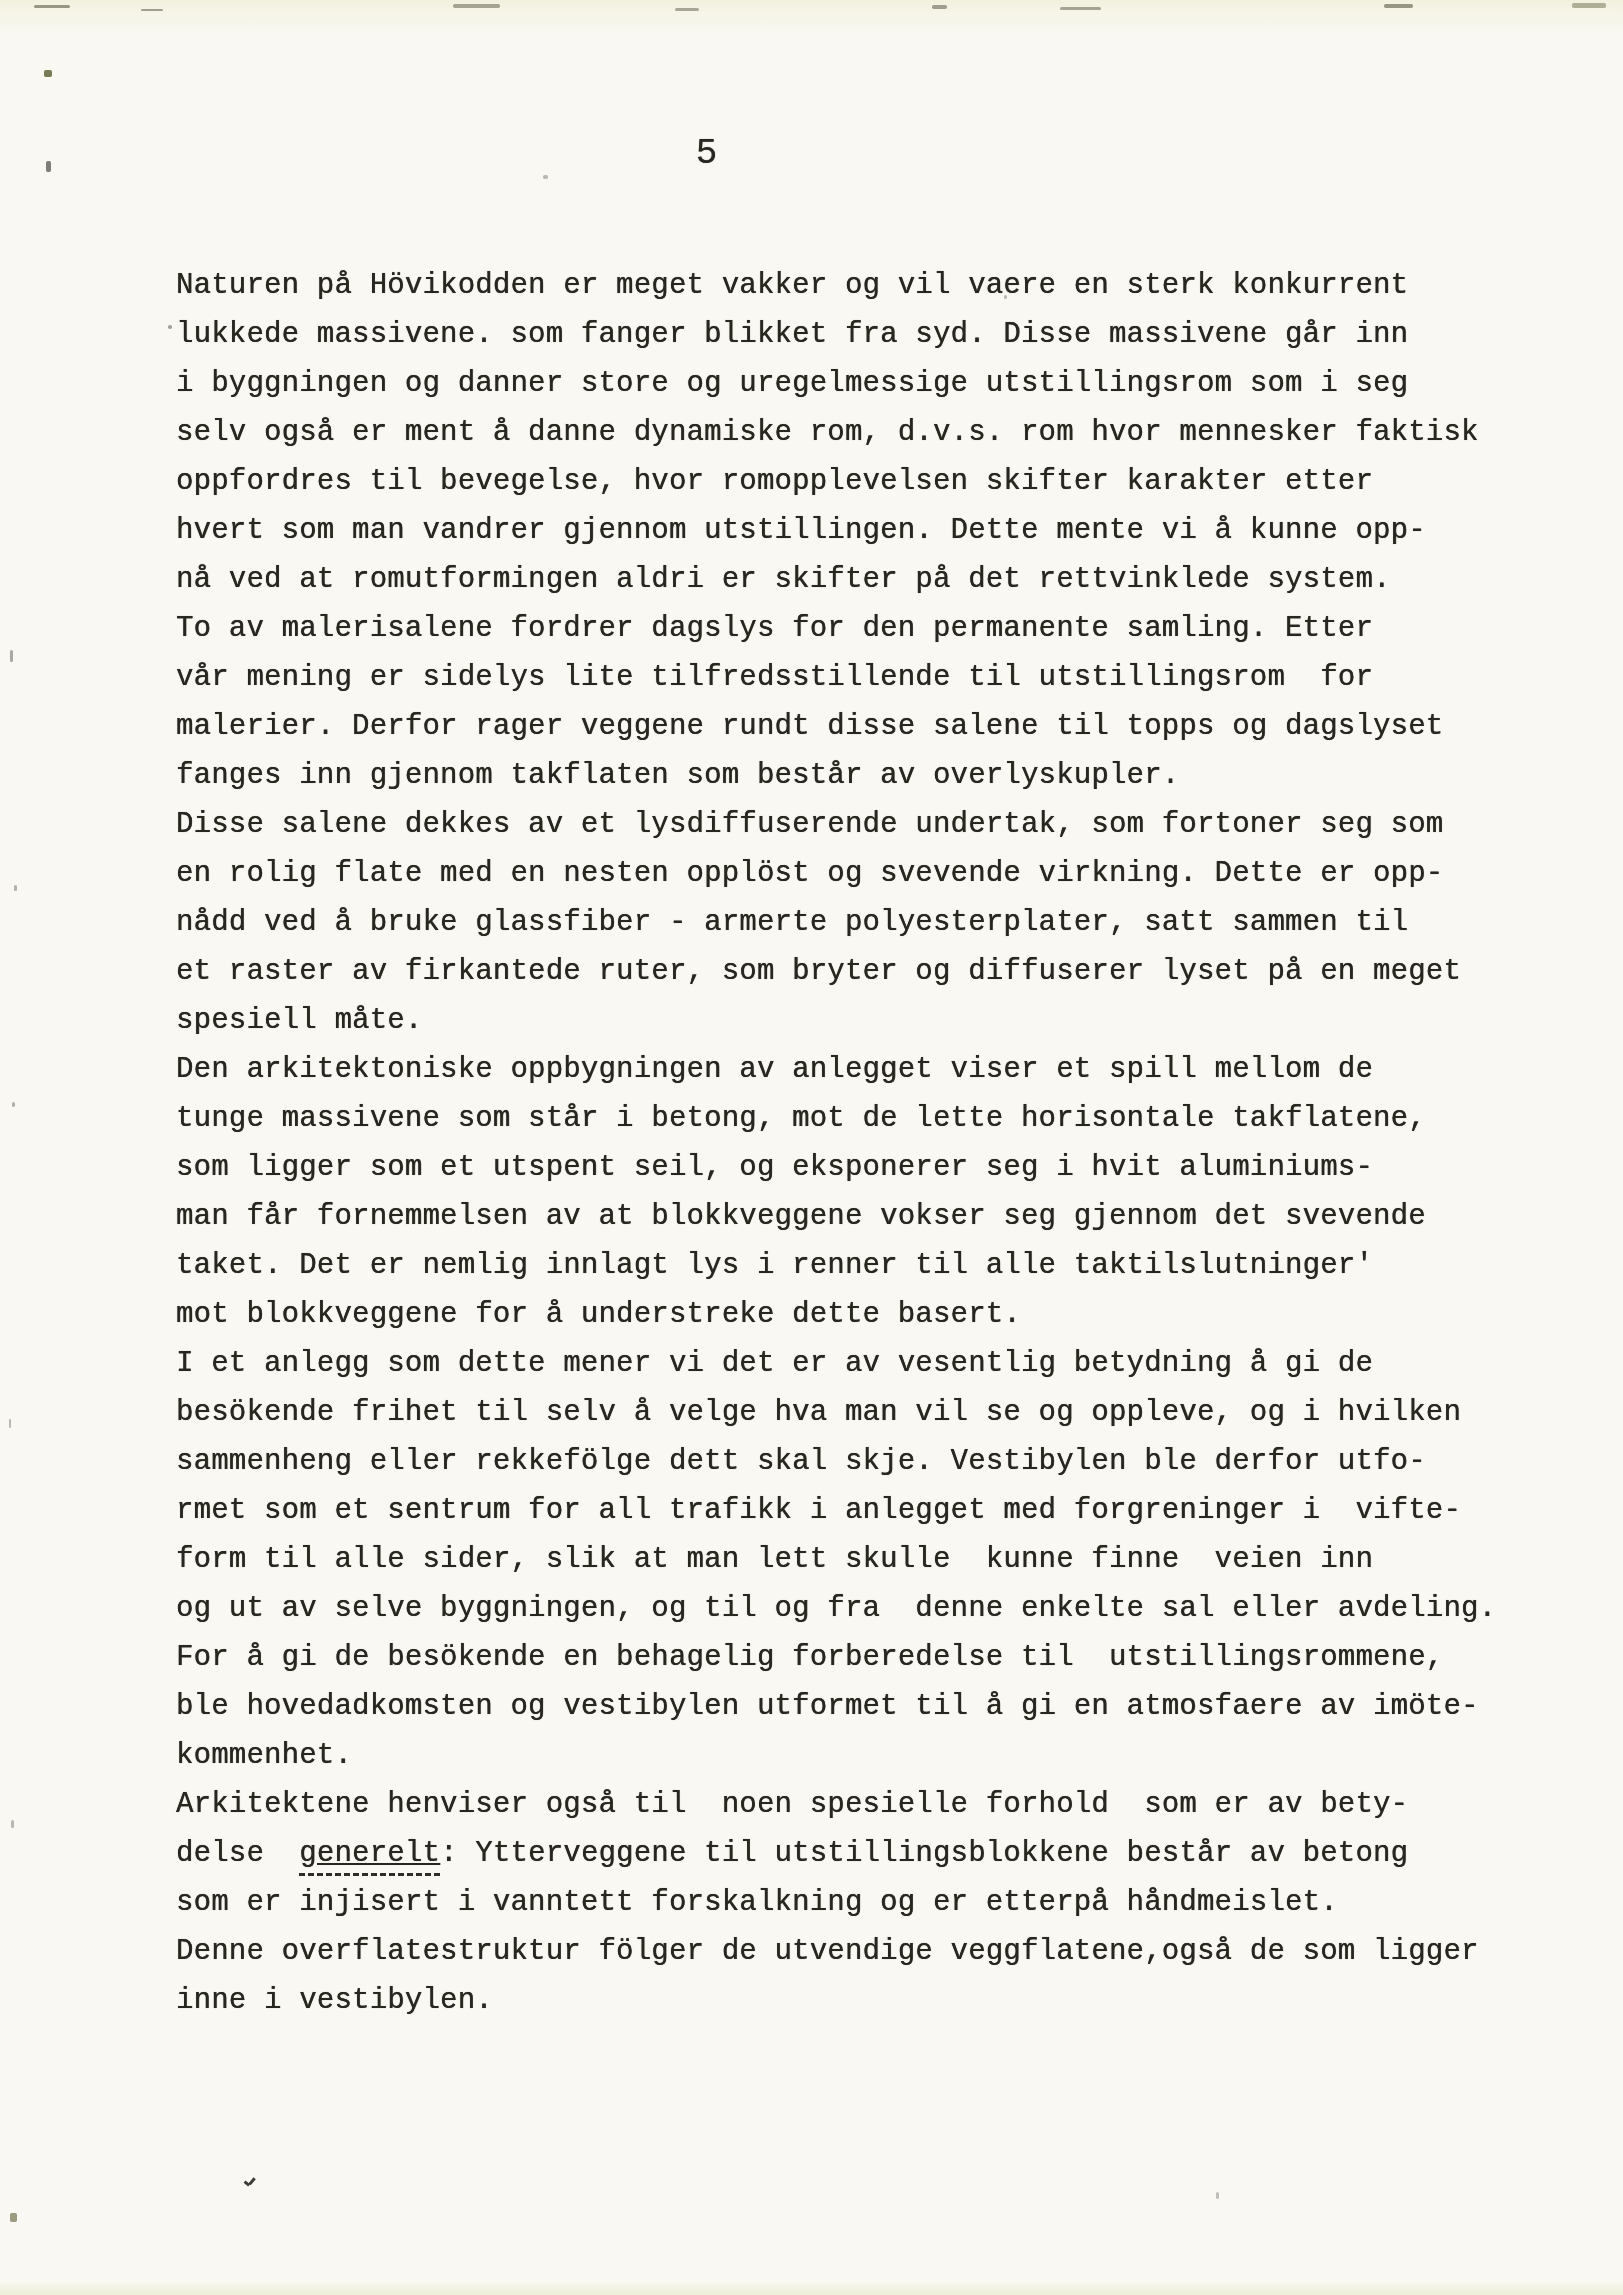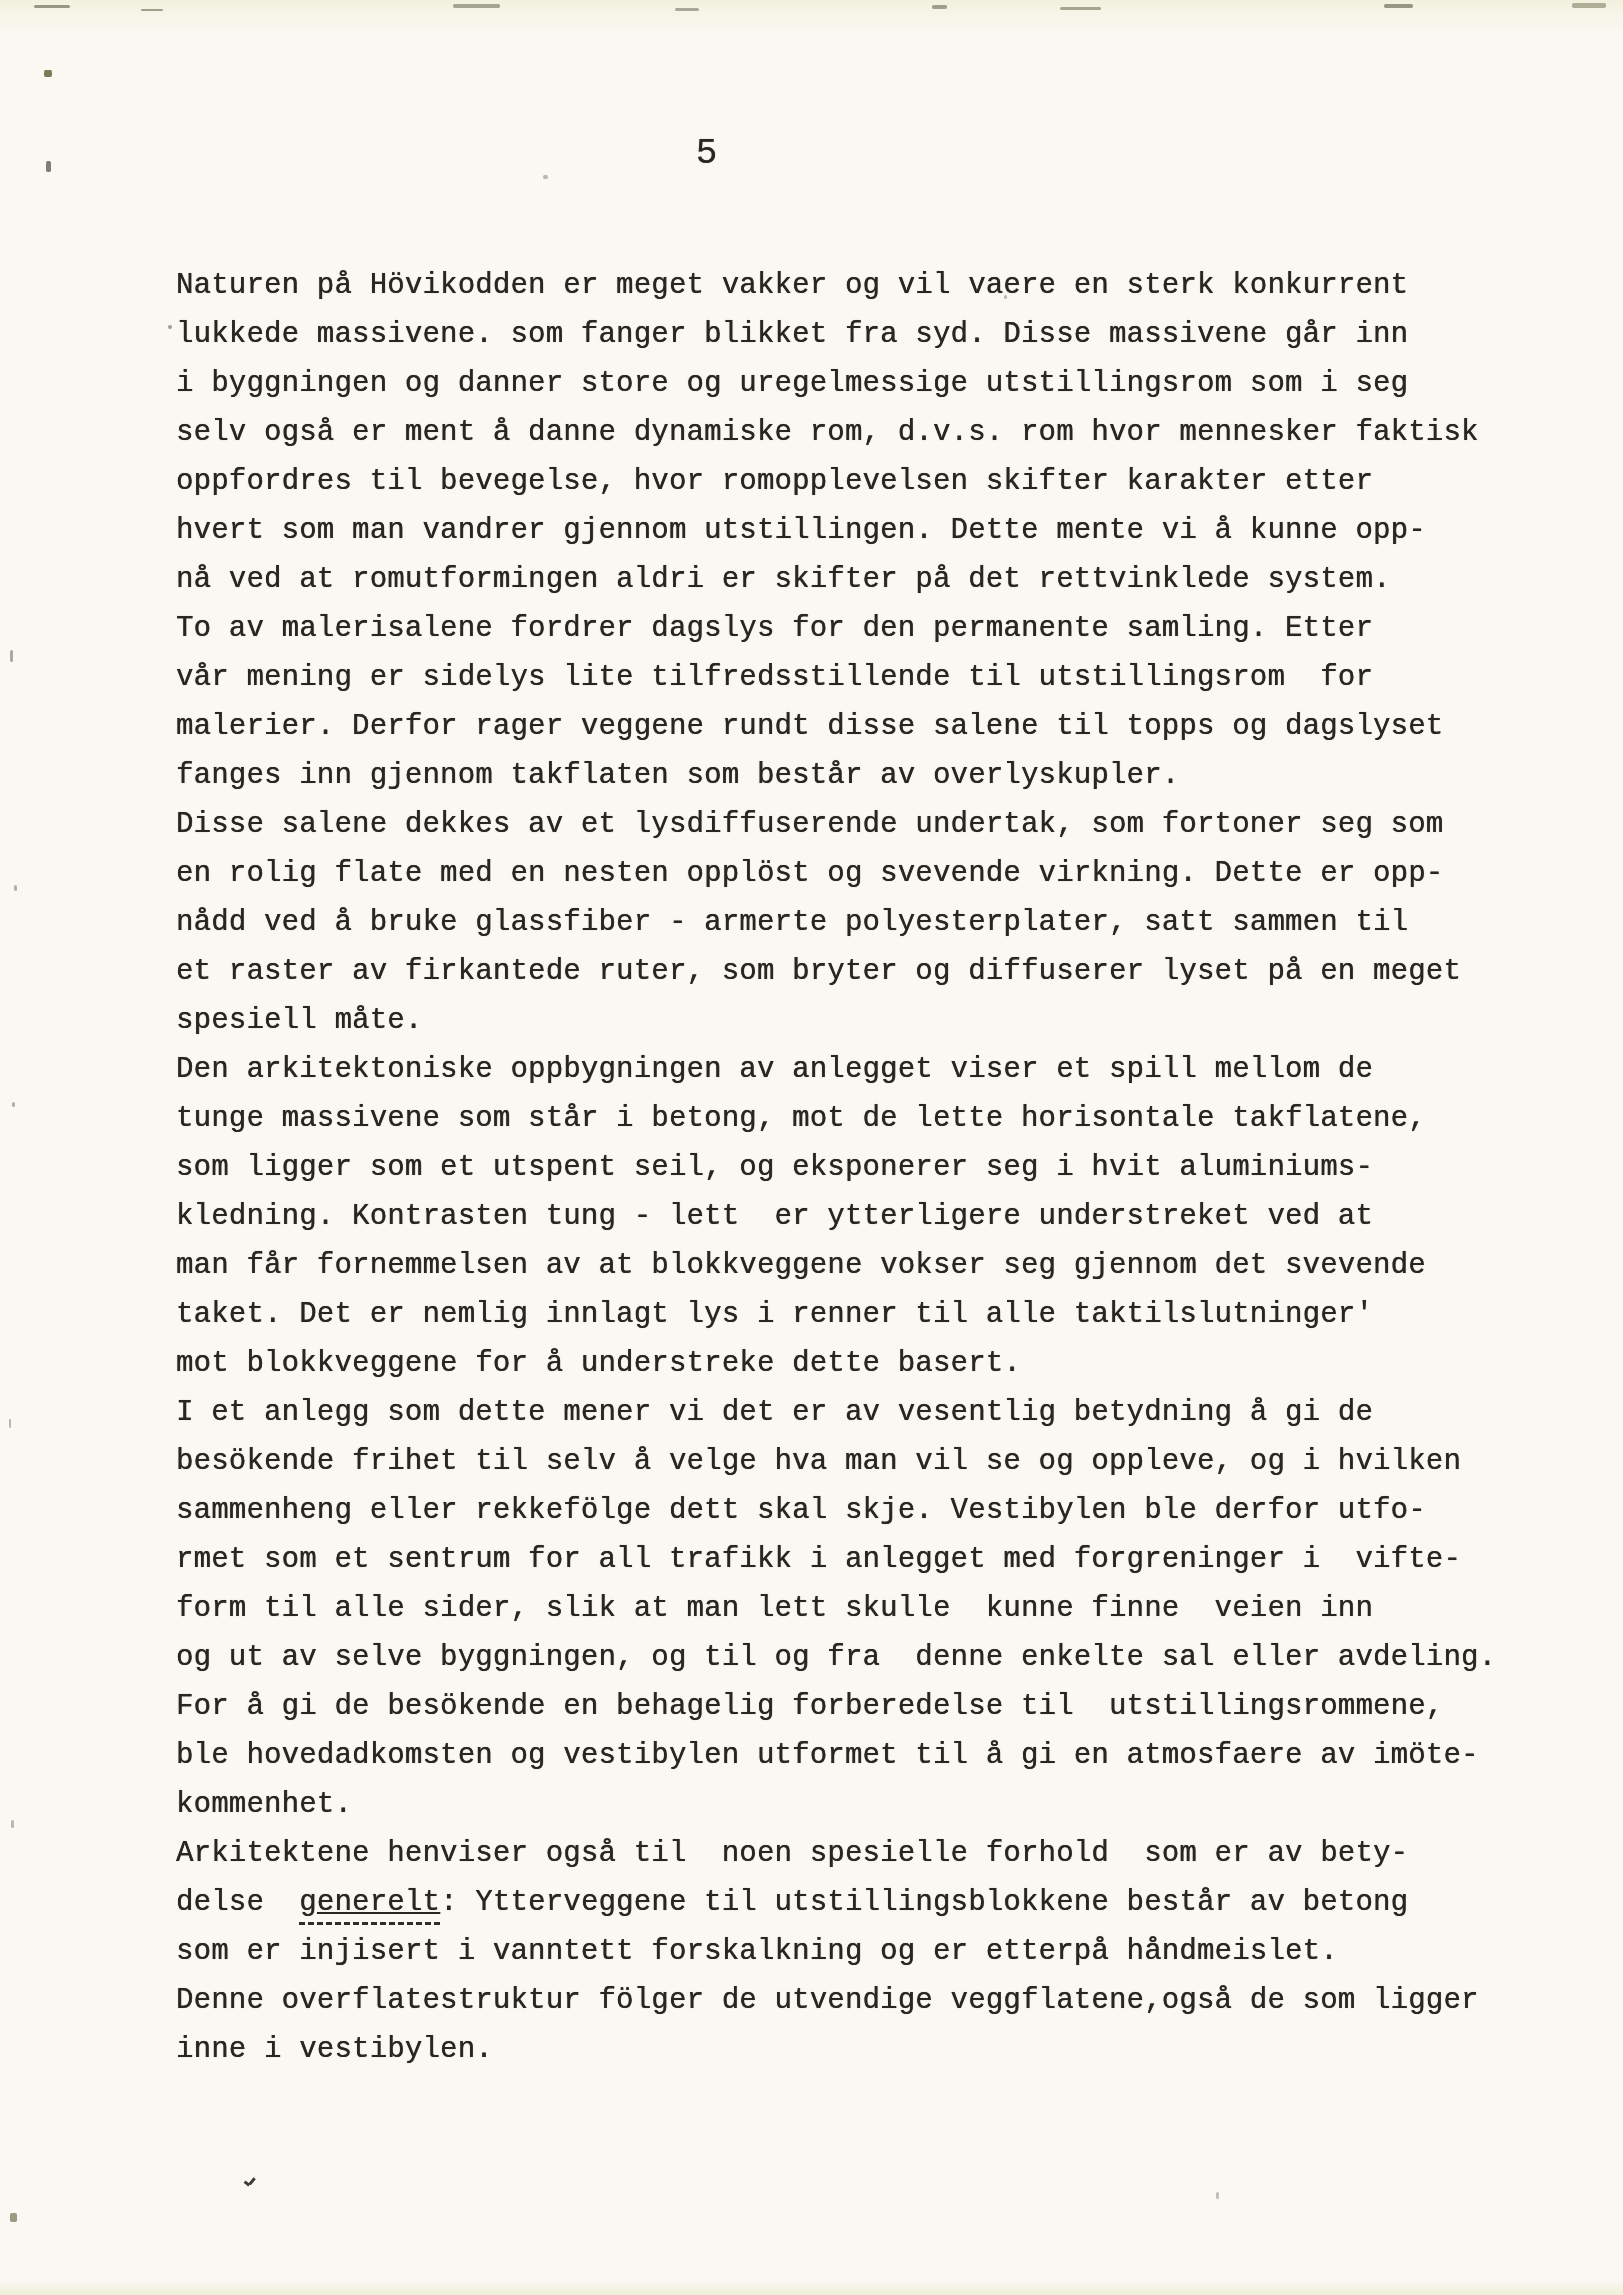--- a/index.html
+++ b/index.html
@@ -125,21 +125,20 @@
       <div class="line">malerier. Derfor rager veggene rundt disse salene til topps og dagslyset</div>
       <div class="line">fanges inn gjennom takflaten som består av overlyskupler.</div>
       <div class="line">Disse salene dekkes av et lysdiffuserende undertak, som fortoner seg som</div>
       <div class="line">en rolig flate med en nesten opplöst og svevende virkning. Dette er opp-</div>
       <div class="line">nådd ved å bruke glassfiber - armerte polyesterplater, satt sammen til</div>
       <div class="line">et raster av firkantede ruter, som bryter og diffuserer lyset på en meget</div>
       <div class="line">spesiell måte.</div>
       <div class="line">Den arkitektoniske oppbygningen av anlegget viser et spill mellom de</div>
       <div class="line">tunge massivene som står i betong, mot de lette horisontale takflatene,</div>
       <div class="line">som ligger som et utspent seil, og eksponerer seg i hvit aluminiums-</div>
-      <div class="line">kledning. Kontrasten tung - lett  er ytterligere understreket ved at</div>
       <div class="line">man får fornemmelsen av at blokkveggene vokser seg gjennom det svevende</div>
       <div class="line">taket. Det er nemlig innlagt lys i renner til alle taktilslutninger'</div>
       <div class="line">mot blokkveggene for å understreke dette basert.</div>
       <div class="line">I et anlegg som dette mener vi det er av vesentlig betydning å gi de</div>
       <div class="line">besökende frihet til selv å velge hva man vil se og oppleve, og i hvilken</div>
       <div class="line">sammenheng eller rekkefölge dett skal skje. Vestibylen ble derfor utfo-</div>
       <div class="line">rmet som et sentrum for all trafikk i anlegget med forgreninger i  vifte-</div>
       <div class="line">form til alle sider, slik at man lett skulle  kunne finne  veien inn</div>
       <div class="line">og ut av selve byggningen, og til og fra  denne enkelte sal eller avdeling.</div>
       <div class="line">For å gi de besökende en behagelig forberedelse til  utstillingsrommene,</div>

